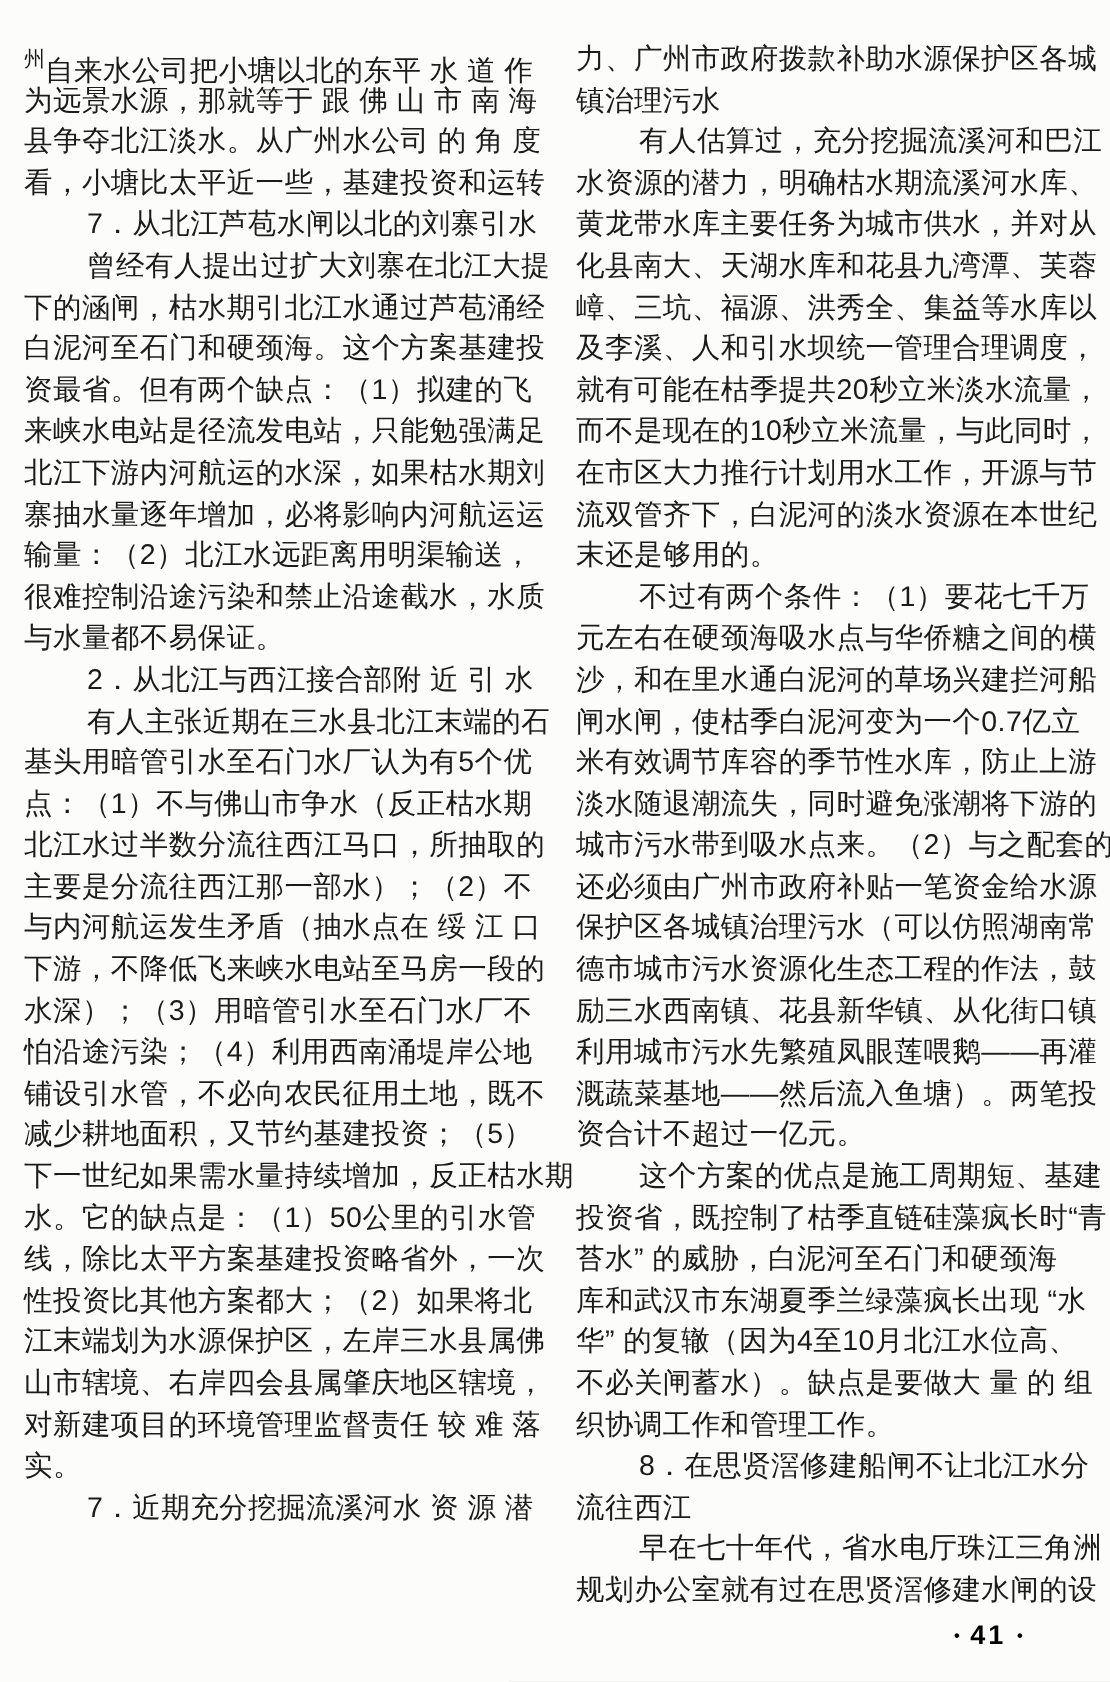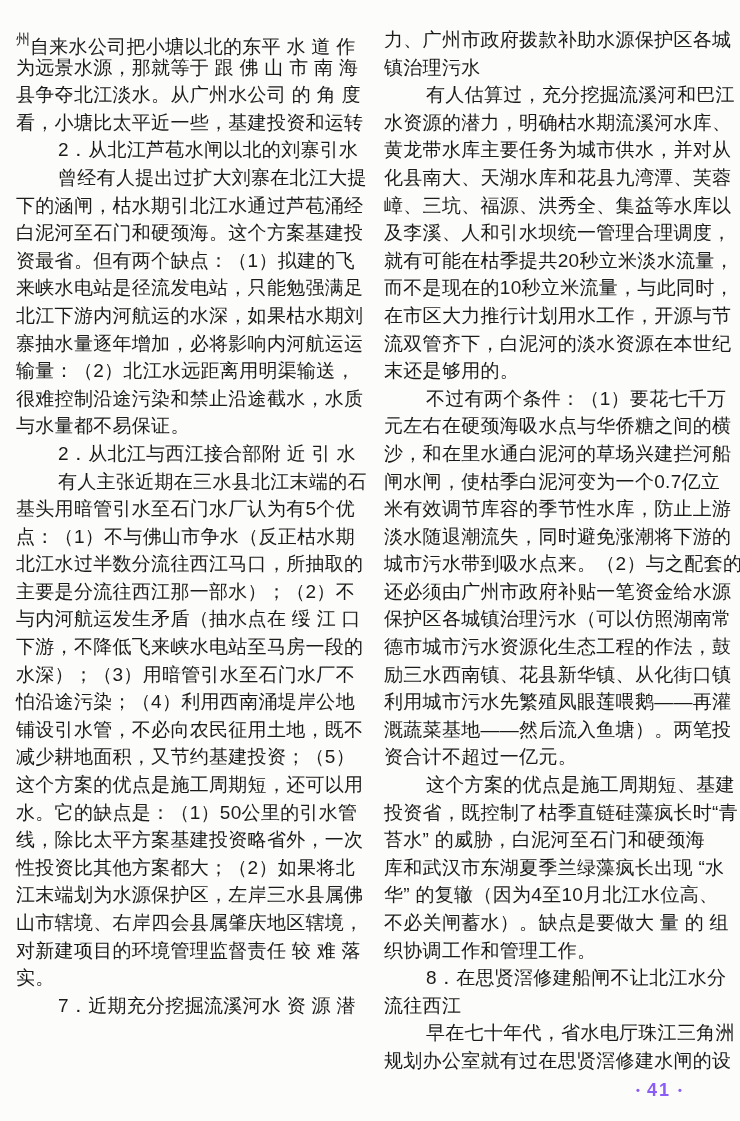--- a/index.html
+++ b/index.html
@@ -36,39 +36,39 @@
     vertical-align: 9px;
     letter-spacing: 0;
   }
   .pageno {
     position: absolute;
     left: 636px;
     top: 1080px;
     font-size: 18px;
     font-weight: bold;
     letter-spacing: 2px;
-    color: #8b5cf6;
+    color: #000000;
   }
   .pageno .dot {
     font-size: 11px;
     font-weight: bold;
     vertical-align: 2px;
     letter-spacing: 0;
   }
 </style>
 </head>
 <body>
 
 <div class="page">
   <div class="col col-left" id="col-left">
       <div class="line"><span class="sup">州</span>自来水公司把小塘以北的东平 水 道 作</div>
       <div class="line">为远景水源，那就等于 跟 佛 山 市 南 海</div>
       <div class="line">县争夺北江淡水。从广州水公司 的 角 度</div>
       <div class="line">看，小塘比太平近一些，基建投资和运转</div>
-      <div class="line indent">2．从北江芦苞水闸以北的刘寨引水</div>
+      <div class="line indent">7．从北江芦苞水闸以北的刘寨引水</div>
       <div class="line indent">曾经有人提出过扩大刘寨在北江大提</div>
       <div class="line">下的涵闸，枯水期引北江水通过芦苞涌经</div>
       <div class="line">白泥河至石门和硬颈海。这个方案基建投</div>
       <div class="line">资最省。但有两个缺点：（1）拟建的飞</div>
       <div class="line">来峡水电站是径流发电站，只能勉强满足</div>
       <div class="line">北江下游内河航运的水深，如果枯水期刘</div>
       <div class="line">寨抽水量逐年增加，必将影响内河航运运</div>
       <div class="line">输量：（2）北江水远距离用明渠输送，</div>
       <div class="line">很难控制沿途污染和禁止沿途截水，水质</div>
       <div class="line">与水量都不易保证。</div>
@@ -77,21 +77,21 @@
       <div class="line">基头用暗管引水至石门水厂认为有5个优</div>
       <div class="line">点：（1）不与佛山市争水（反正枯水期</div>
       <div class="line">北江水过半数分流往西江马口，所抽取的</div>
       <div class="line">主要是分流往西江那一部水）；（2）不</div>
       <div class="line">与内河航运发生矛盾（抽水点在 绥 江 口</div>
       <div class="line">下游，不降低飞来峡水电站至马房一段的</div>
       <div class="line">水深）；（3）用暗管引水至石门水厂不</div>
       <div class="line">怕沿途污染；（4）利用西南涌堤岸公地</div>
       <div class="line">铺设引水管，不必向农民征用土地，既不</div>
       <div class="line">减少耕地面积，又节约基建投资；（5）</div>
-      <div class="line">这个方案的优点是施工周期短，还可以用</div>
+      <div class="line">下一世纪如果需水量持续增加，反正枯水期</div>
       <div class="line">水。它的缺点是：（1）50公里的引水管</div>
       <div class="line">线，除比太平方案基建投资略省外，一次</div>
       <div class="line">性投资比其他方案都大；（2）如果将北</div>
       <div class="line">江末端划为水源保护区，左岸三水县属佛</div>
       <div class="line">山市辖境、右岸四会县属肇庆地区辖境，</div>
       <div class="line">对新建项目的环境管理监督责任 较 难 落</div>
       <div class="line">实。</div>
       <div class="line indent">7．近期充分挖掘流溪河水 资 源 潜</div>
     </div>
   <div class="col col-right" id="col-right">

